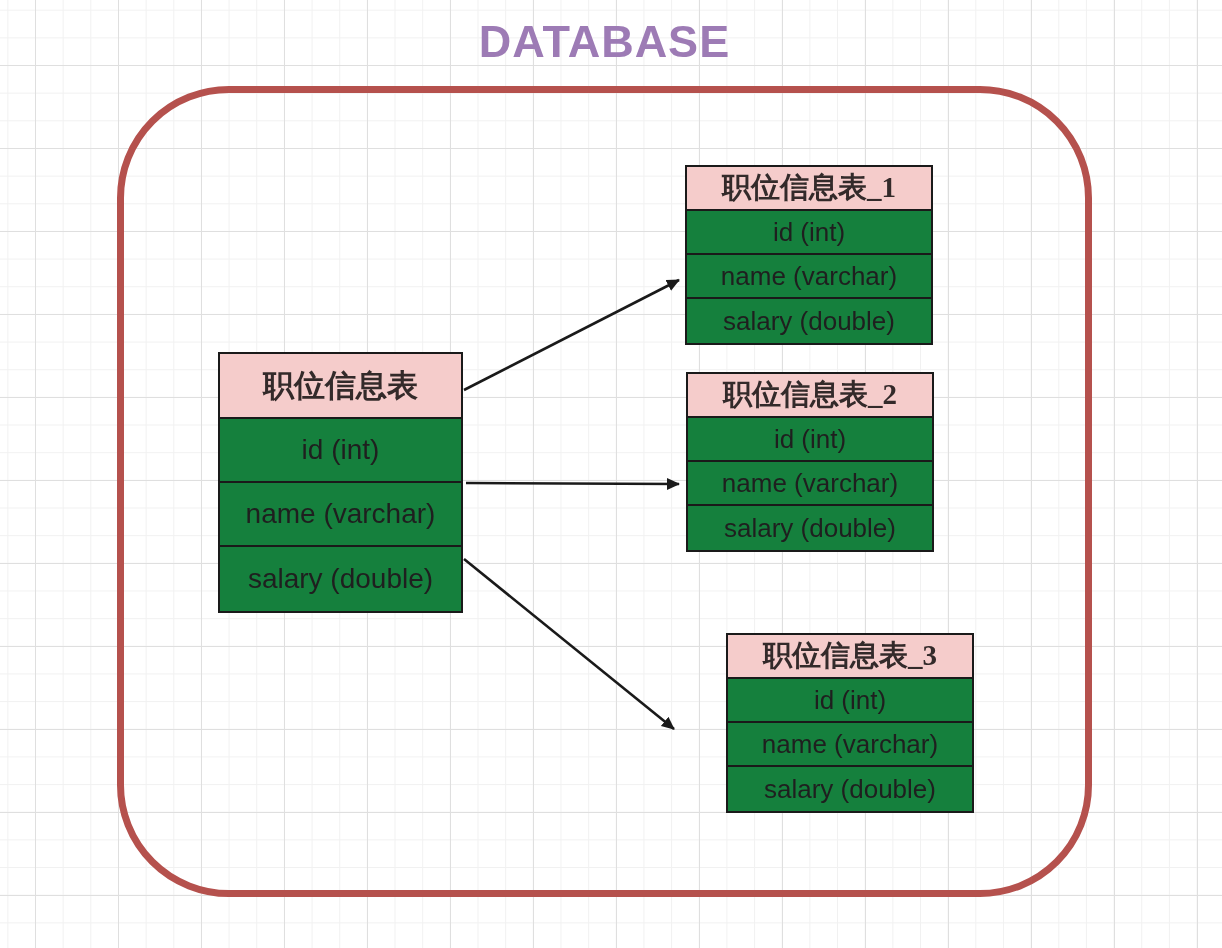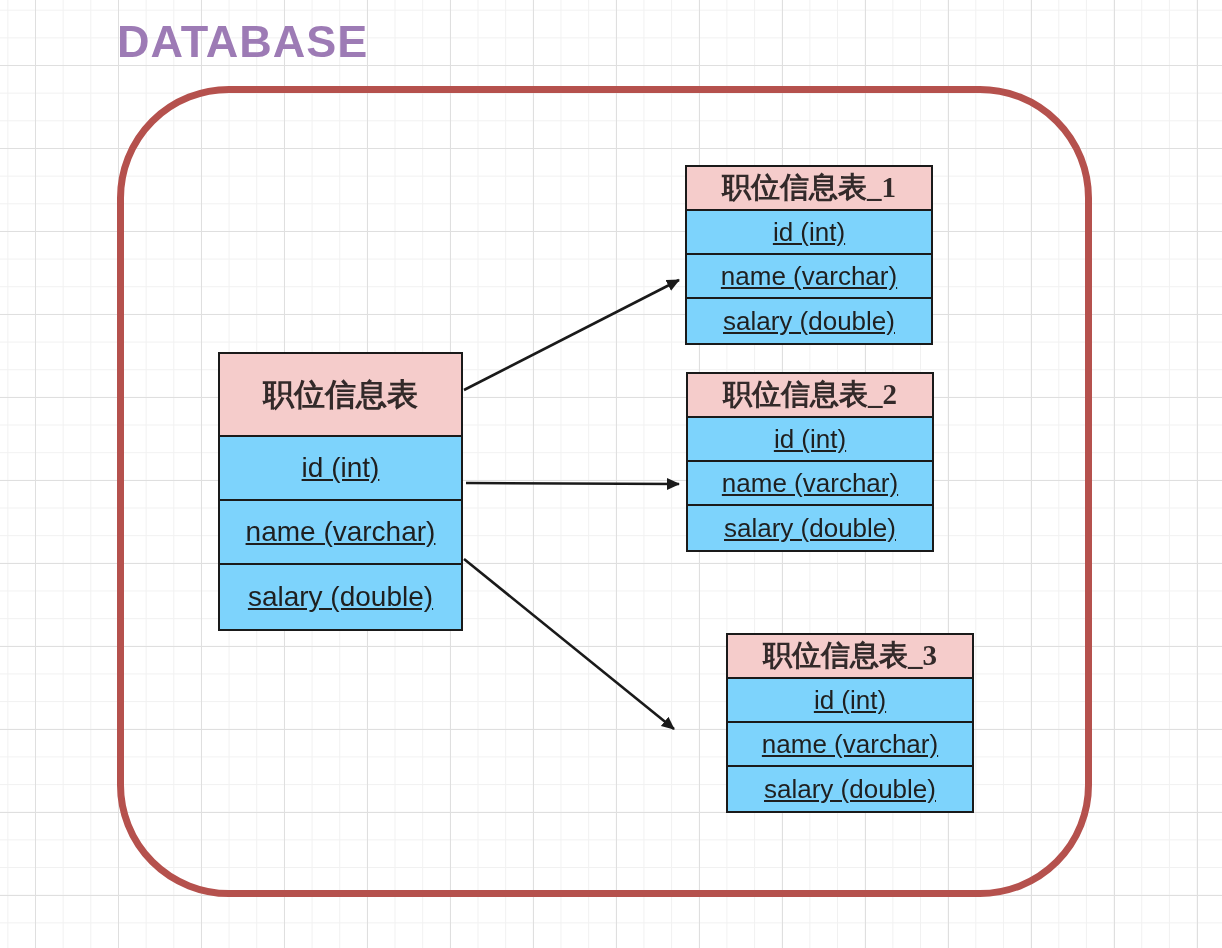--- a/index.html
+++ b/index.html
@@ -10,45 +10,45 @@
     background-image:
       linear-gradient(to right,#dfdfdf 1px,transparent 1px),
       linear-gradient(to bottom,#dfdfdf 1px,transparent 1px),
       linear-gradient(to right,#f1f1f1 1px,transparent 1px),
       linear-gradient(to bottom,#f1f1f1 1px,transparent 1px);
     background-size:83px 83px,83px 83px,27.67px 27.67px,27.67px 27.67px;
     background-position:35px 65px,35px 65px,35px 65px,35px 65px;
   }
   .diagram-title{
     position:absolute;left:117px;top:16px;width:975px;
-    text-align:left;font-size:45px;font-weight:bold;letter-spacing:1px;
+    text-align:center;font-size:45px;font-weight:bold;letter-spacing:1px;
     color:#9d7bb5;
   }
   .db-boundary{
     position:absolute;left:117px;top:86px;width:975px;height:811px;
     border:7px solid #b5514d;border-radius:112px;box-sizing:border-box;
     background:transparent;
   }
   .etable{
     position:absolute;box-sizing:border-box;
-    border:2px solid #1a1a1a;background:#7dd3fc;
+    border:2px solid #1a1a1a;background:#15803d;
   }
   .etable .thead{
     background:#f5cccb;color:#332a2a;font-weight:bold;
     font-family:"Liberation Serif","DejaVu Serif",serif;
     display:flex;align-items:center;justify-content:center;
     border-bottom:2px solid #1a1a1a;box-sizing:border-box;
   }
   .etable .trow{
     display:flex;align-items:center;justify-content:center;
-    color:#1f1f1f;box-sizing:border-box;border-bottom:2px solid #1a1a1a;text-decoration:underline;
+    color:#1f1f1f;box-sizing:border-box;border-bottom:2px solid #1a1a1a;
   }
   .etable .trow:last-child{border-bottom:none;}
   .t-source{left:218px;top:352px;width:245px;}
-  .t-source .thead{height:83px;font-size:31px;}
+  .t-source .thead{height:65px;font-size:31px;}
   .t-source .trow{height:64px;font-size:28px;}
   .t-shard{width:248px;}
   .t-shard .thead{height:44px;font-size:29px;}
   .t-shard .trow{height:44px;font-size:26px;}
   .t-shard1{left:685px;top:165px;}
   .t-shard2{left:686px;top:372px;}
   .t-shard3{left:686px;top:633px;margin-left:40px;}
   .connectors{position:absolute;left:0;top:0;width:1222px;height:948px;pointer-events:none;}
   .connectors line{stroke:#1a1a1a;stroke-width:2.6;}
 </style>

